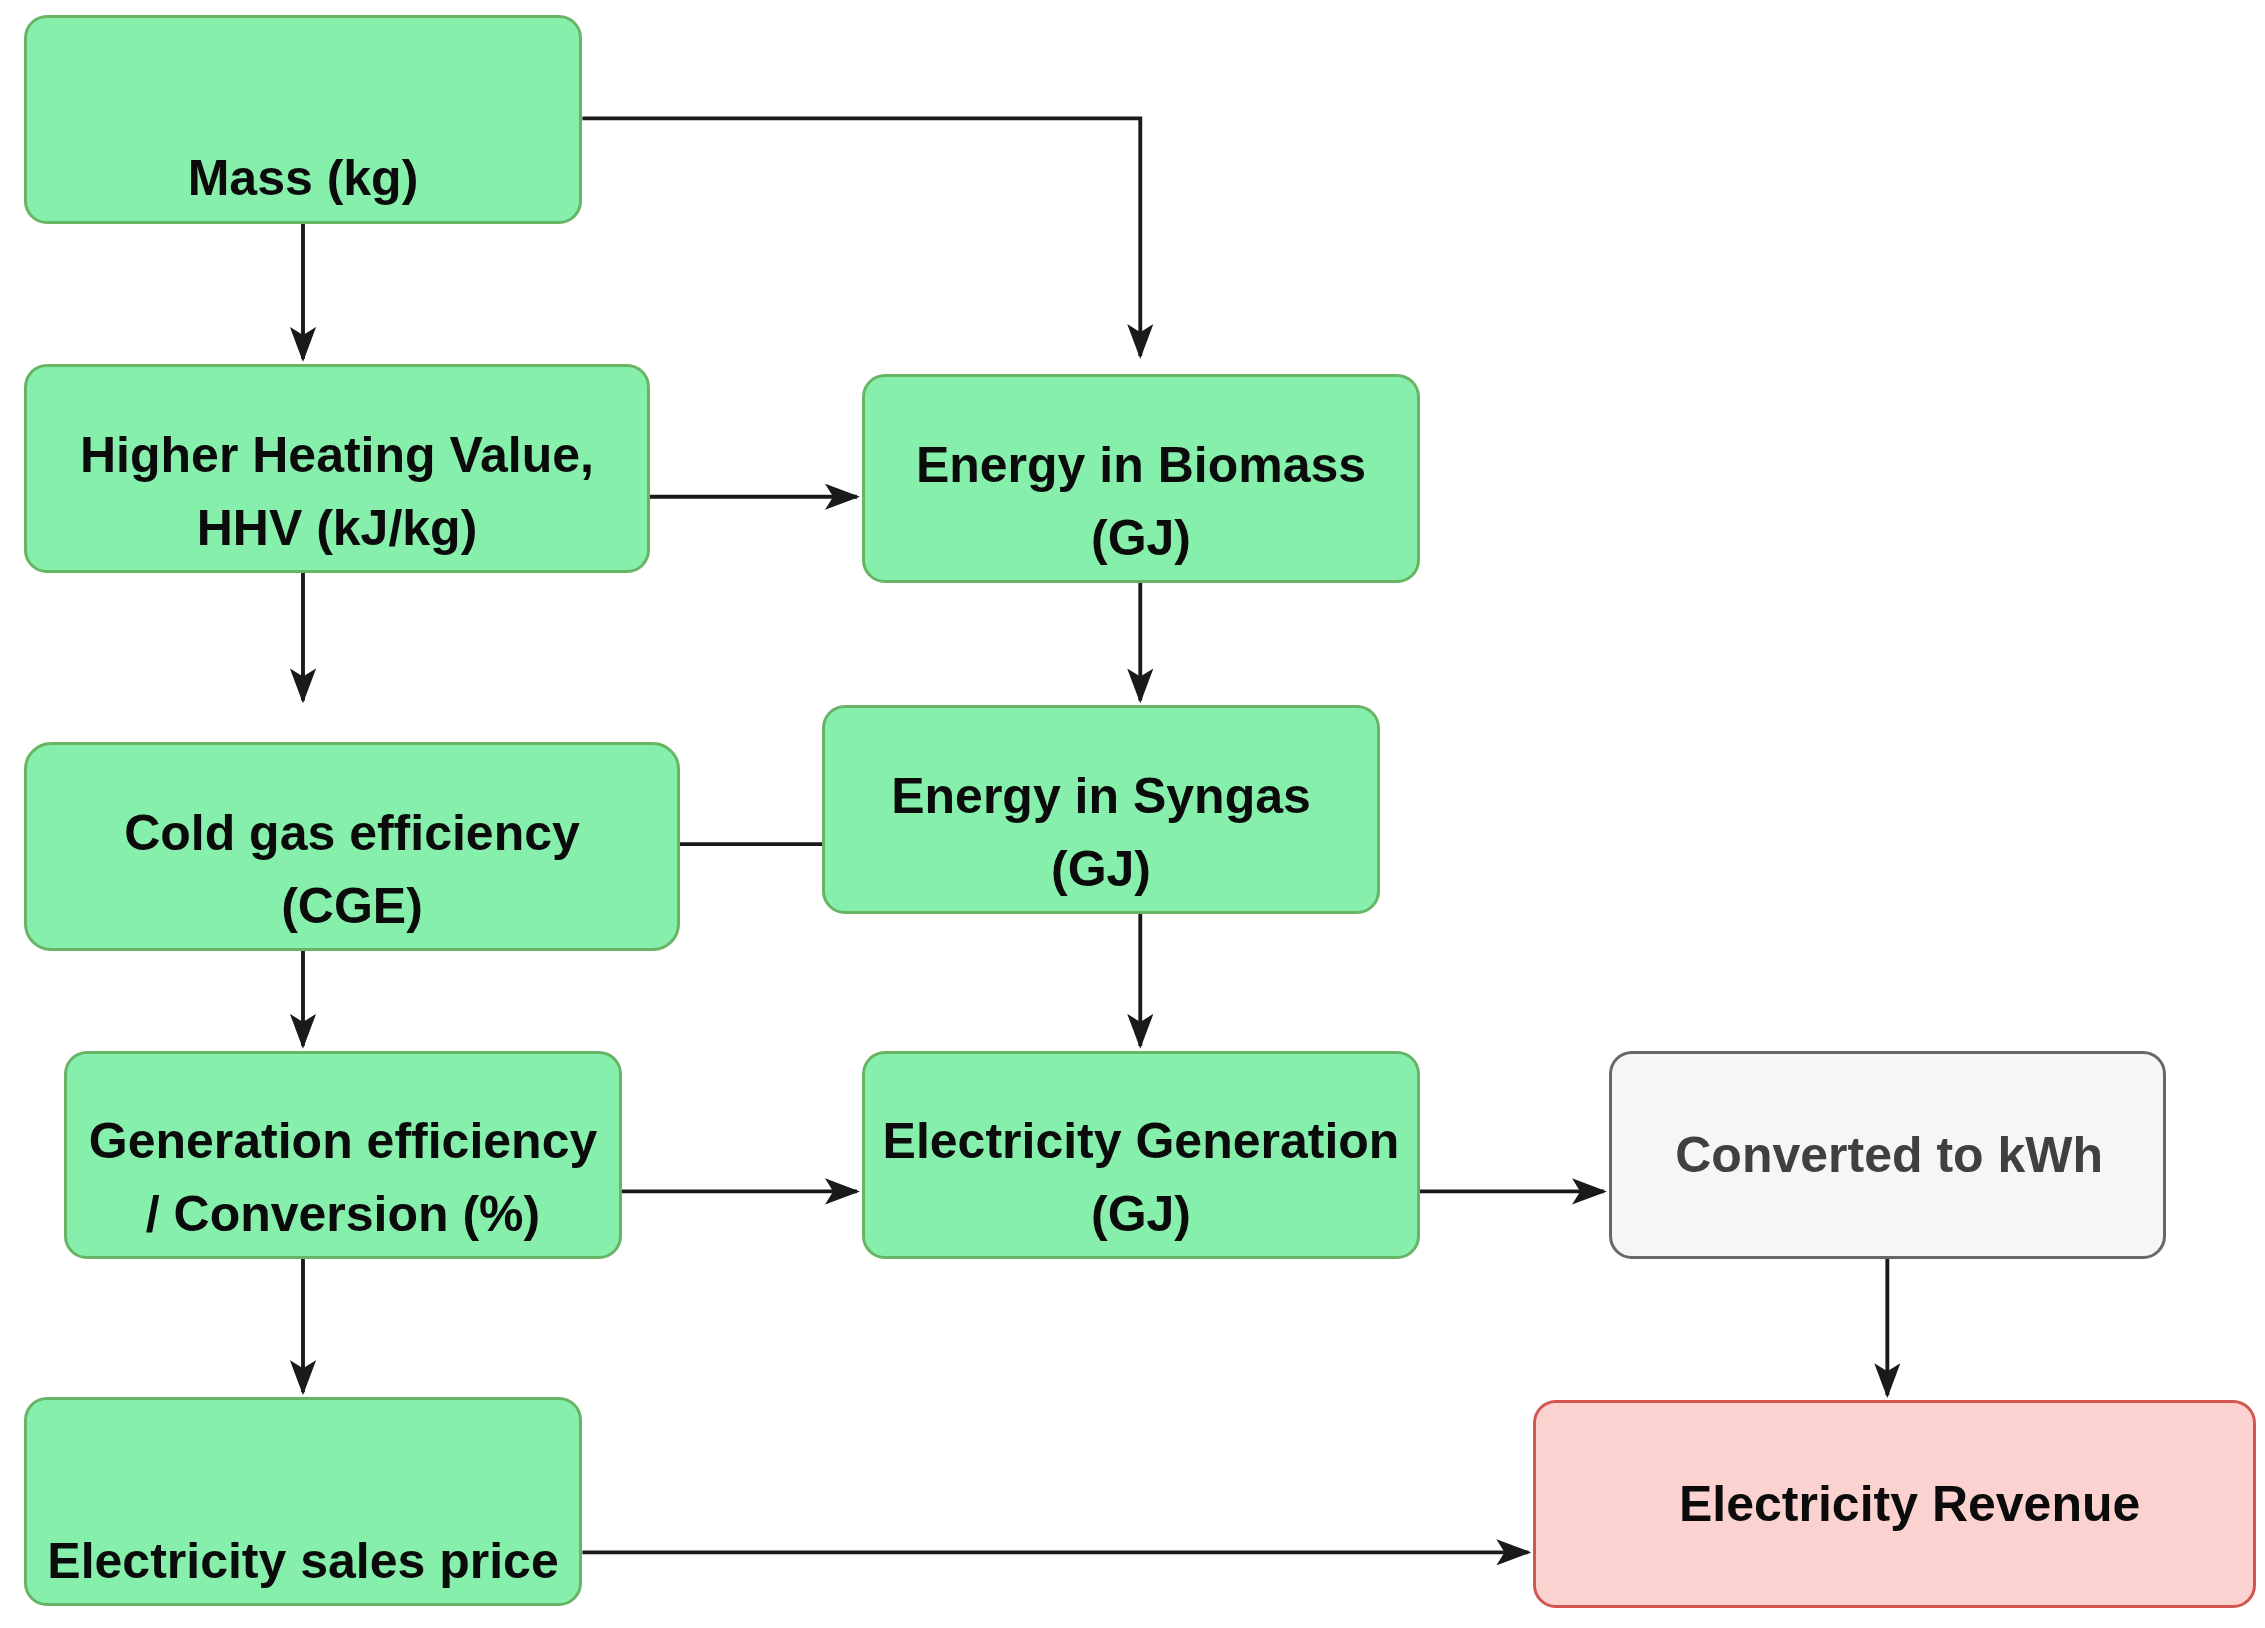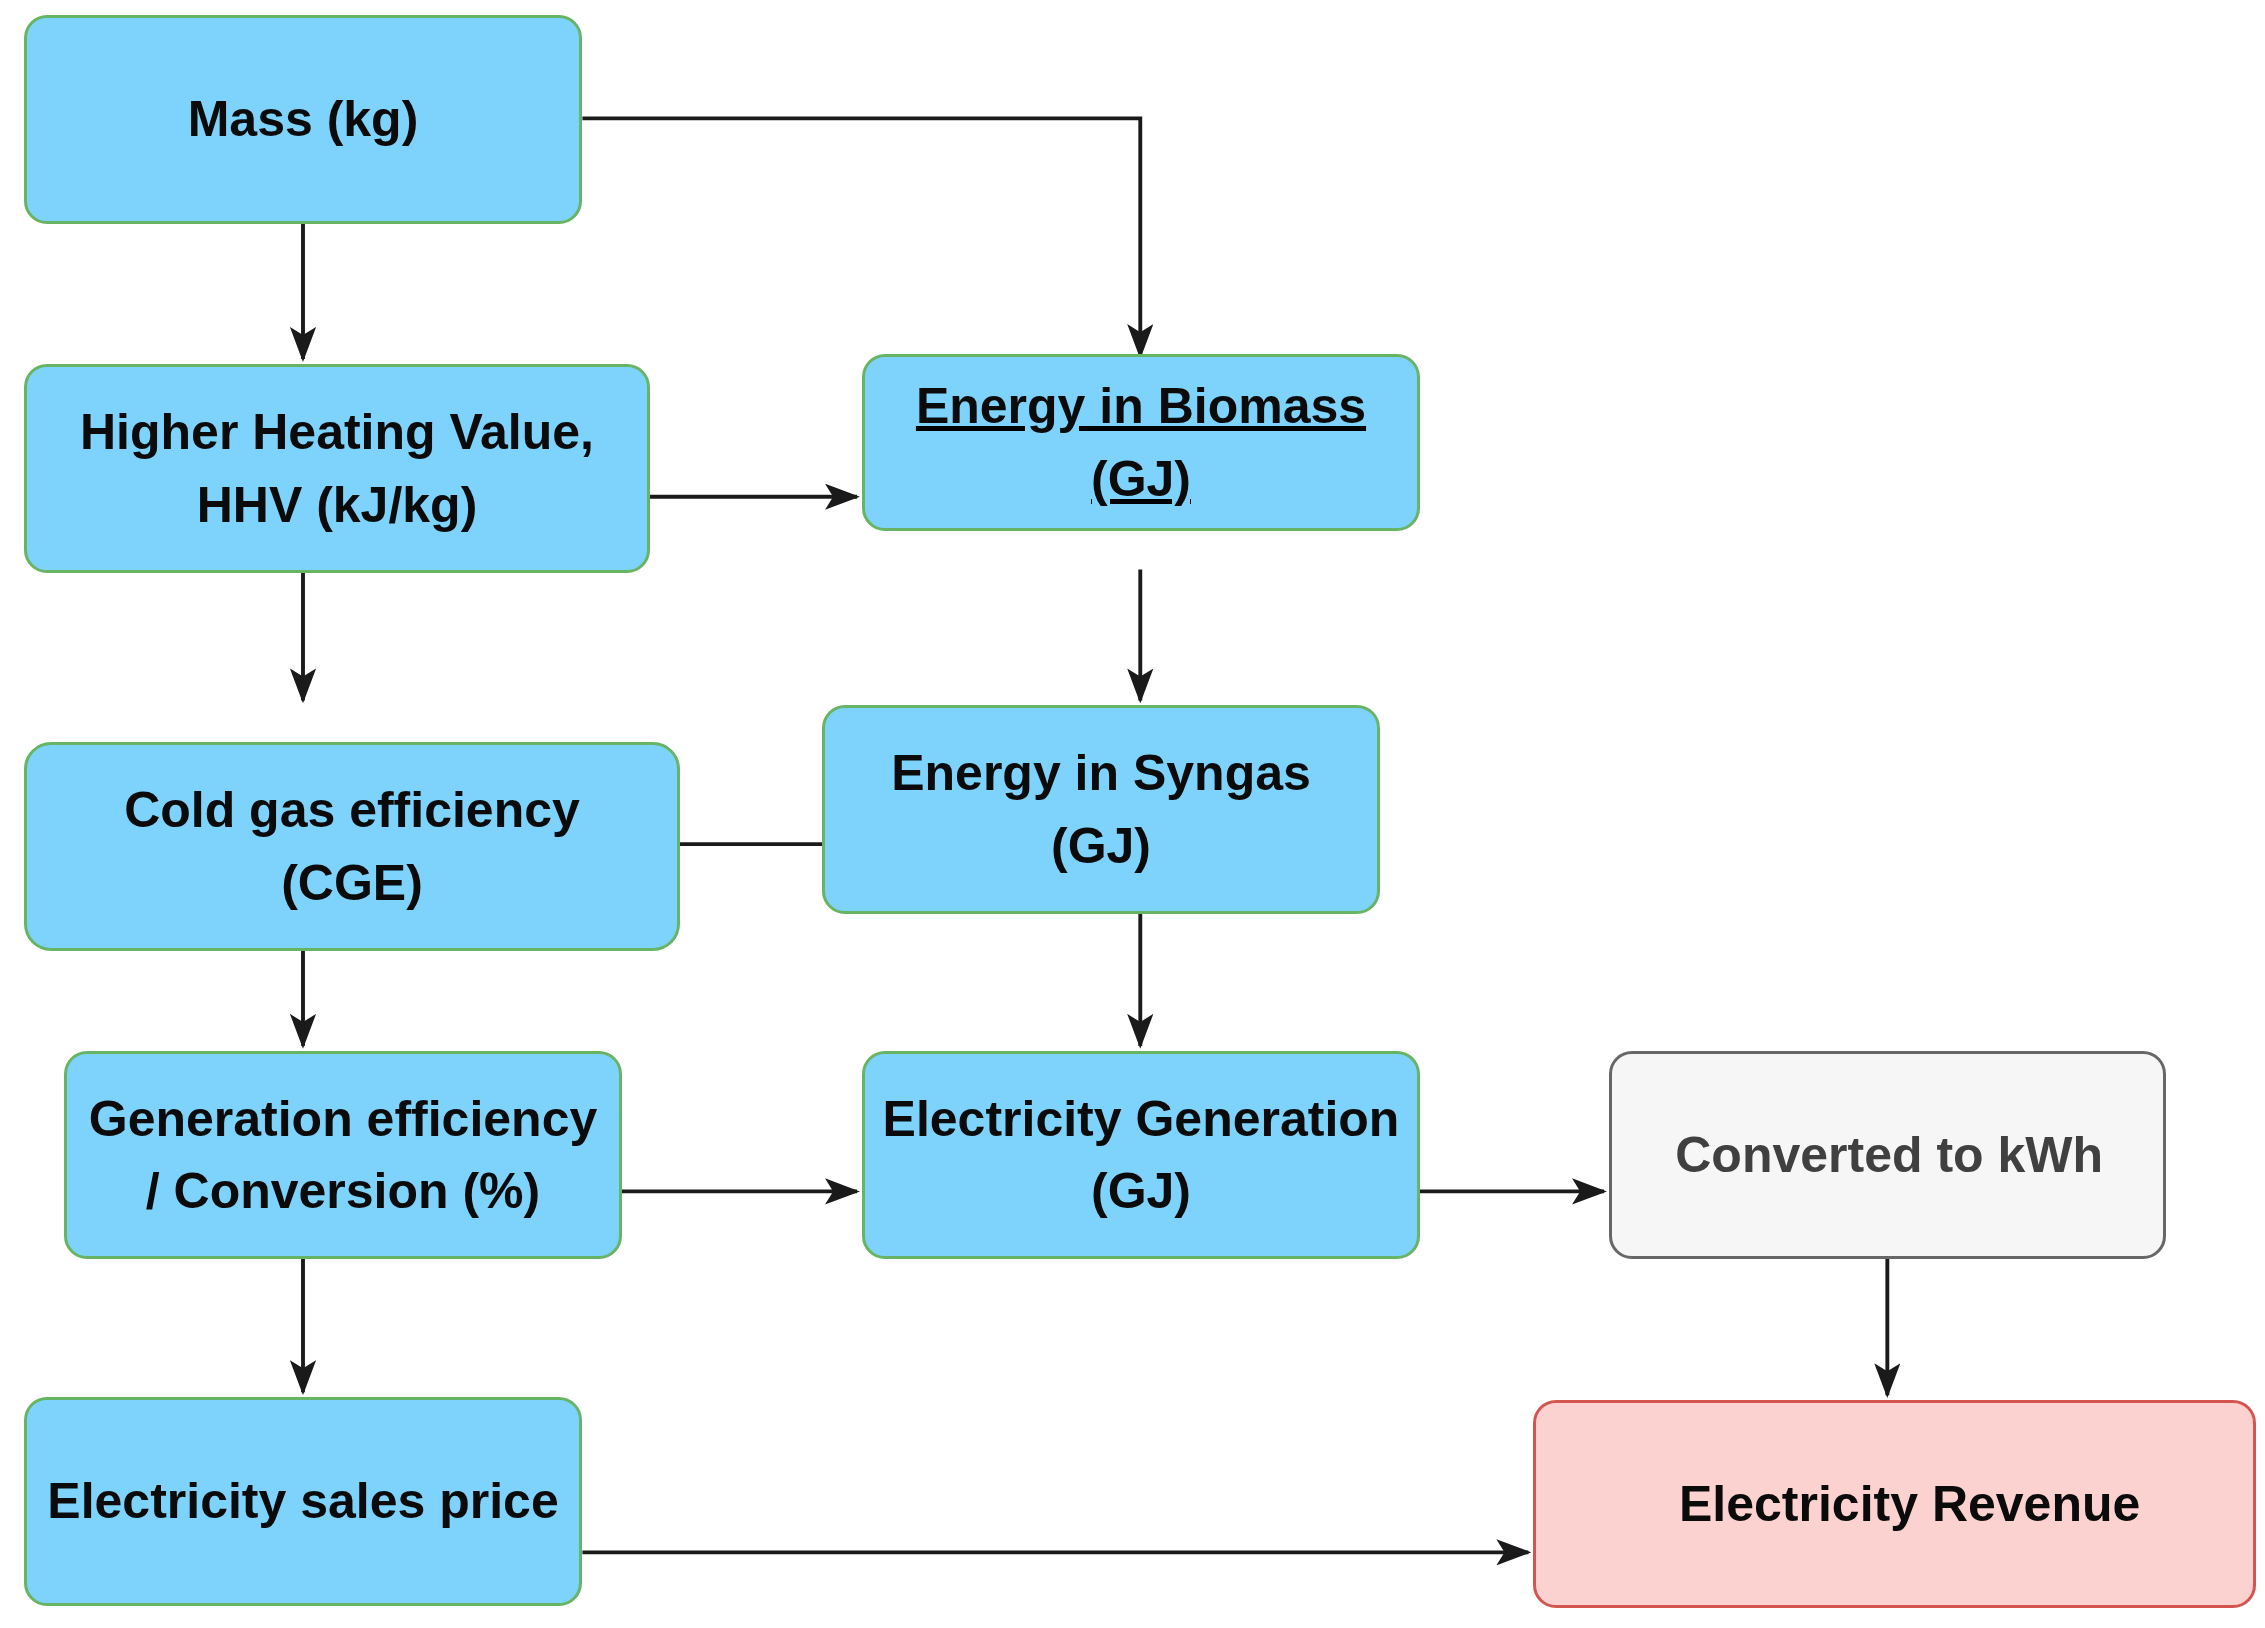--- a/index.html
+++ b/index.html
@@ -33,21 +33,21 @@
     text-align: center;
     padding: 5.8px 9.7px;
   }
   .node-label {
     font-weight: bold;
     font-size: 50px;
     line-height: 1.45;
     white-space: pre-line;
     letter-spacing: 0px;
   }
-  .node.green  { background: #7dd3fc; border-color: #67b564; }
+  .node.green  { background: #86efac; border-color: #67b564; align-items: flex-end; }
   .node.green  .node-label { color: #0b0b0b; }
   .node.gray   { background: #f6f6f6; border-color: #676767; padding-left: 13px; }
   .node.gray   .node-label { color: #404040; }
   .node.red    { background: #fcd2d0; border-color: #d4554f; }
   .node.red    .node-label { color: #0b0b0b; }
 </style>
 </head>
 <body>
 
 <div id="stage">
@@ -82,21 +82,21 @@
       <span class="node-label">Cold gas efficiency
 (CGE)</span>
     </div>
     <div class="node green" style="left: 24px; top: 1051px; width: 558px; height: 208px; margin-left: 40px;">
       <span class="node-label">Generation efficiency
 / Conversion (%)</span>
     </div>
     <div class="node green" style="left: 24px; top: 1397px; width: 558px; height: 209px;">
       <span class="node-label">Electricity sales price</span>
     </div>
-    <div class="node green" style="left: 862px; top: 354px; width: 558px; height: 177px; text-decoration: underline;">
+    <div class="node green" style="left: 862px; top: 374px; width: 558px; height: 209px;">
       <span class="node-label">Energy in Biomass
 (GJ)</span>
     </div>
     <div class="node green" style="left: 822px; top: 705px; width: 558px; height: 209px;">
       <span class="node-label">Energy in Syngas
 (GJ)</span>
     </div>
     <div class="node green" style="left: 862px; top: 1051px; width: 558px; height: 208px;">
       <span class="node-label">Electricity Generation
 (GJ)</span>

